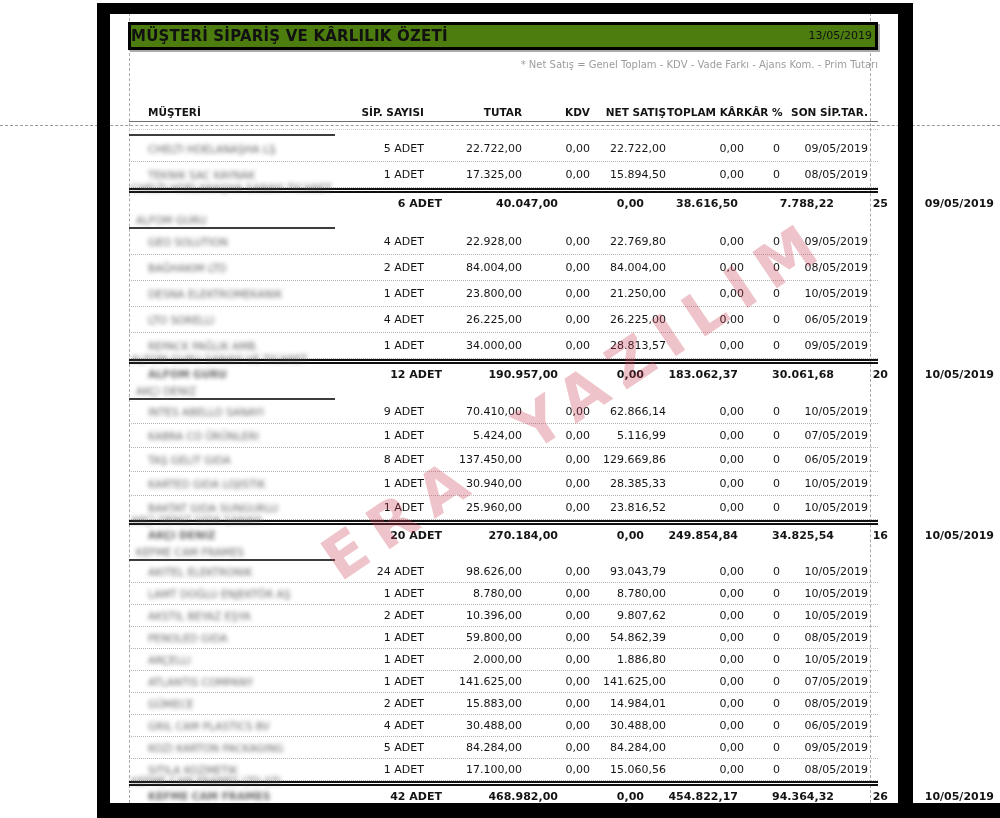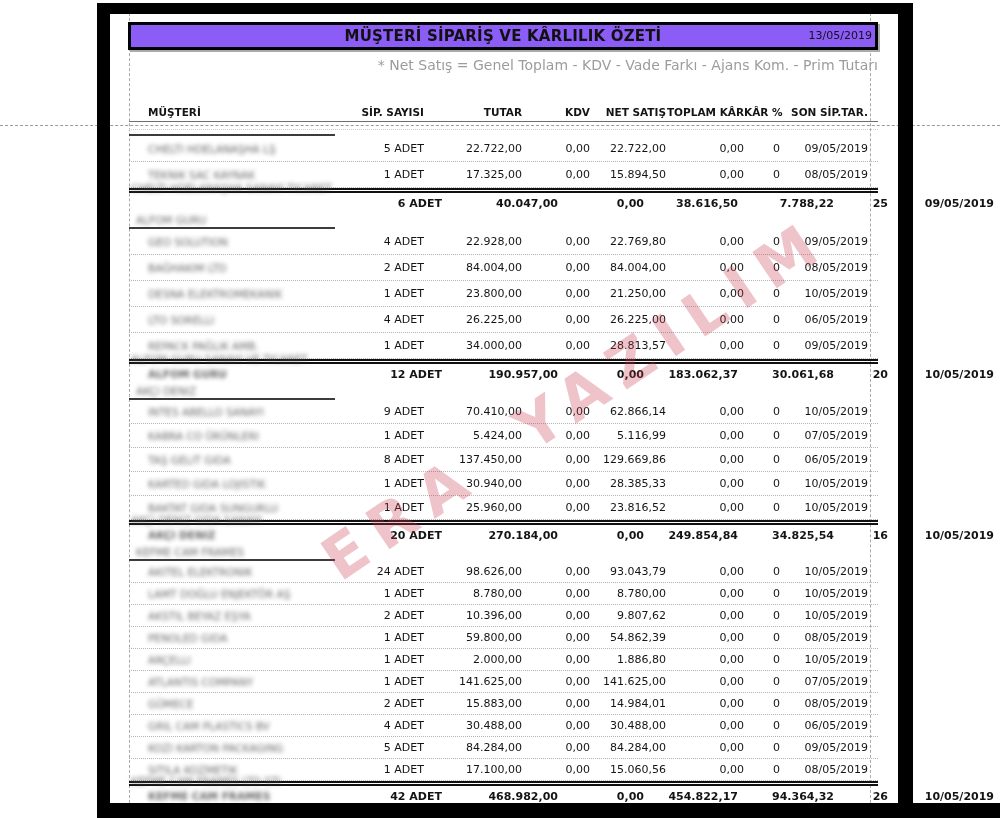--- a/index.html
+++ b/index.html
@@ -11,25 +11,25 @@
   #frame-top{left:97px;top:3px;width:816px;height:11px;}
   #frame-left{left:97px;top:3px;width:13px;height:812px;}
   #frame-right{left:898px;top:3px;width:15px;height:800px;}
   #frame-bottom{left:97px;top:803px;width:903px;height:15px;}
   
   .vguide{top:13px;height:790px;width:0;border-left:1px dashed #a9a9a9;z-index:1;}
   #vguide-l{left:129px;} #vguide-r{left:870px;}
   #hdash{left:0;top:125px;width:1000px;border-top:1px dashed #9b9b9b;z-index:1;}
   
   #titlebox{left:128px;top:22px;width:750px;height:28px;border:3px solid #000;box-sizing:border-box;
-    background:#8b5cf6;box-shadow:2px 2px 0 #ababab;display:flex;align-items:center;justify-content:center;z-index:2;}
+    background:#4d7c0f;box-shadow:2px 2px 0 #ababab;display:flex;align-items:center;justify-content:flex-start;z-index:2;}
   #title{font-weight:bold;font-size:15px;letter-spacing:.2px;}
   #repdate{position:absolute;right:3px;top:4px;font-size:11px;}
   
-  #notes{left:129px;top:56px;width:749px;text-align:right;color:#9c9c9c;font-size:14px;line-height:18px;z-index:2;}
+  #notes{left:129px;top:56px;width:749px;text-align:right;color:#9c9c9c;font-size:10px;line-height:18px;z-index:2;}
   
   .grid{display:grid;grid-template-columns:206px 89px 98px 68px 76px 78px 36px 88px;
         padding-right:10px;align-items:center;}
   .c{white-space:nowrap;text-align:right;font-size:11px;color:#141414;}
   .c.name{text-align:left;padding-left:7px;font-size:10.5px;overflow:hidden;margin-left:12px;}
   #colheads{left:129px;top:103px;width:749px;height:18px;font-weight:bold;z-index:2;}
   #colheads .c{font-size:10.5px;font-weight:bold;}
   .hline1{left:129px;top:121px;width:749px;border-top:1px solid #6e6e6e;z-index:2;}
   .hdot{left:129px;top:129px;width:749px;border-top:1px dotted #cccccc;z-index:2;}
   

